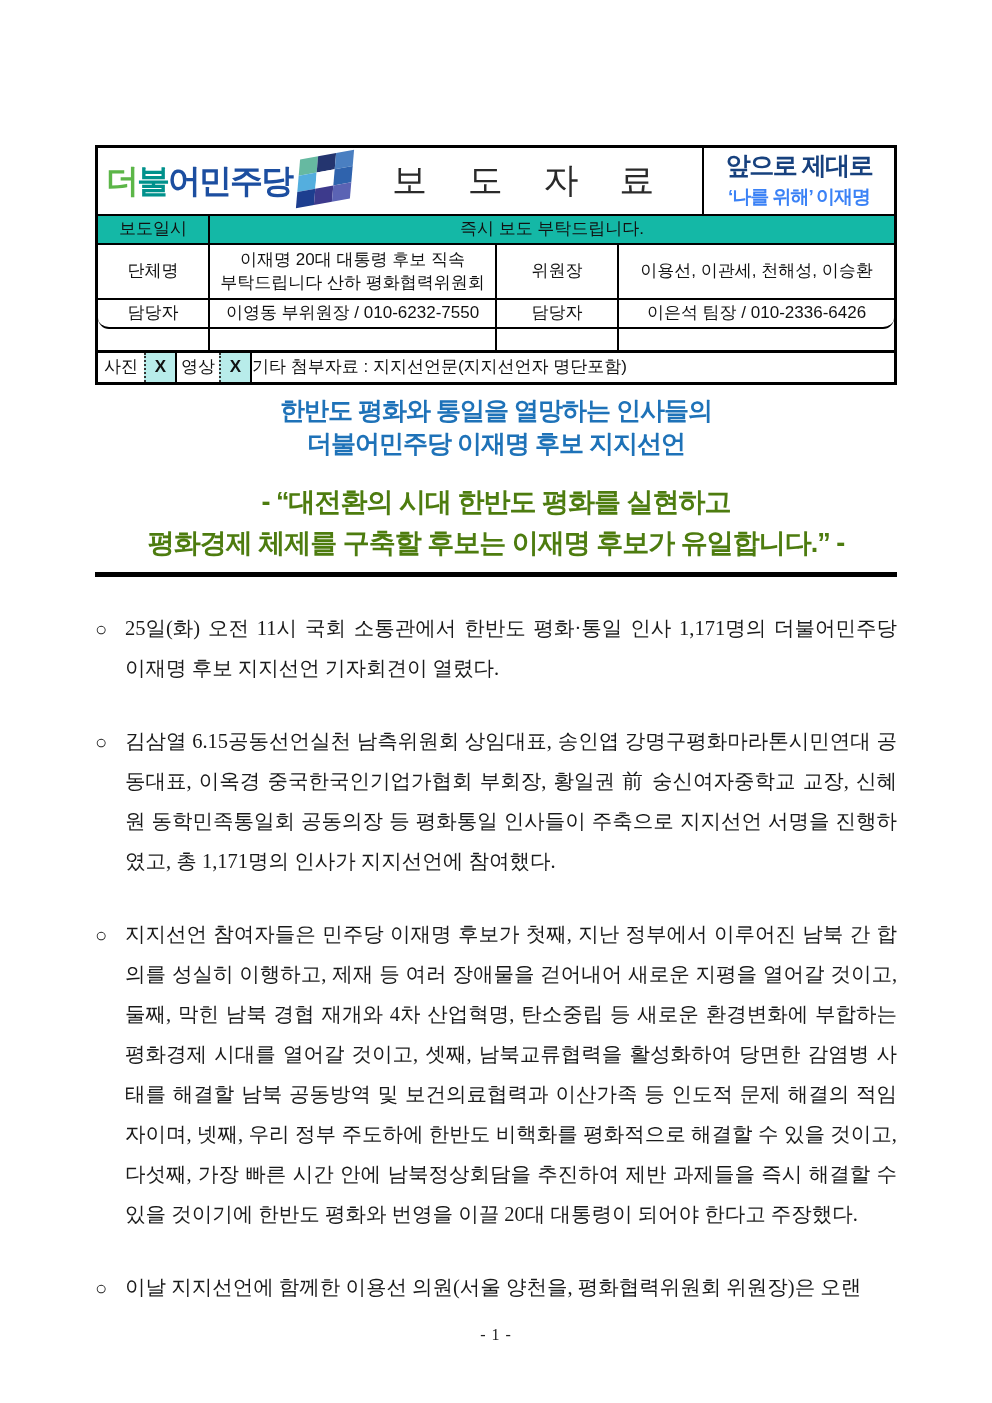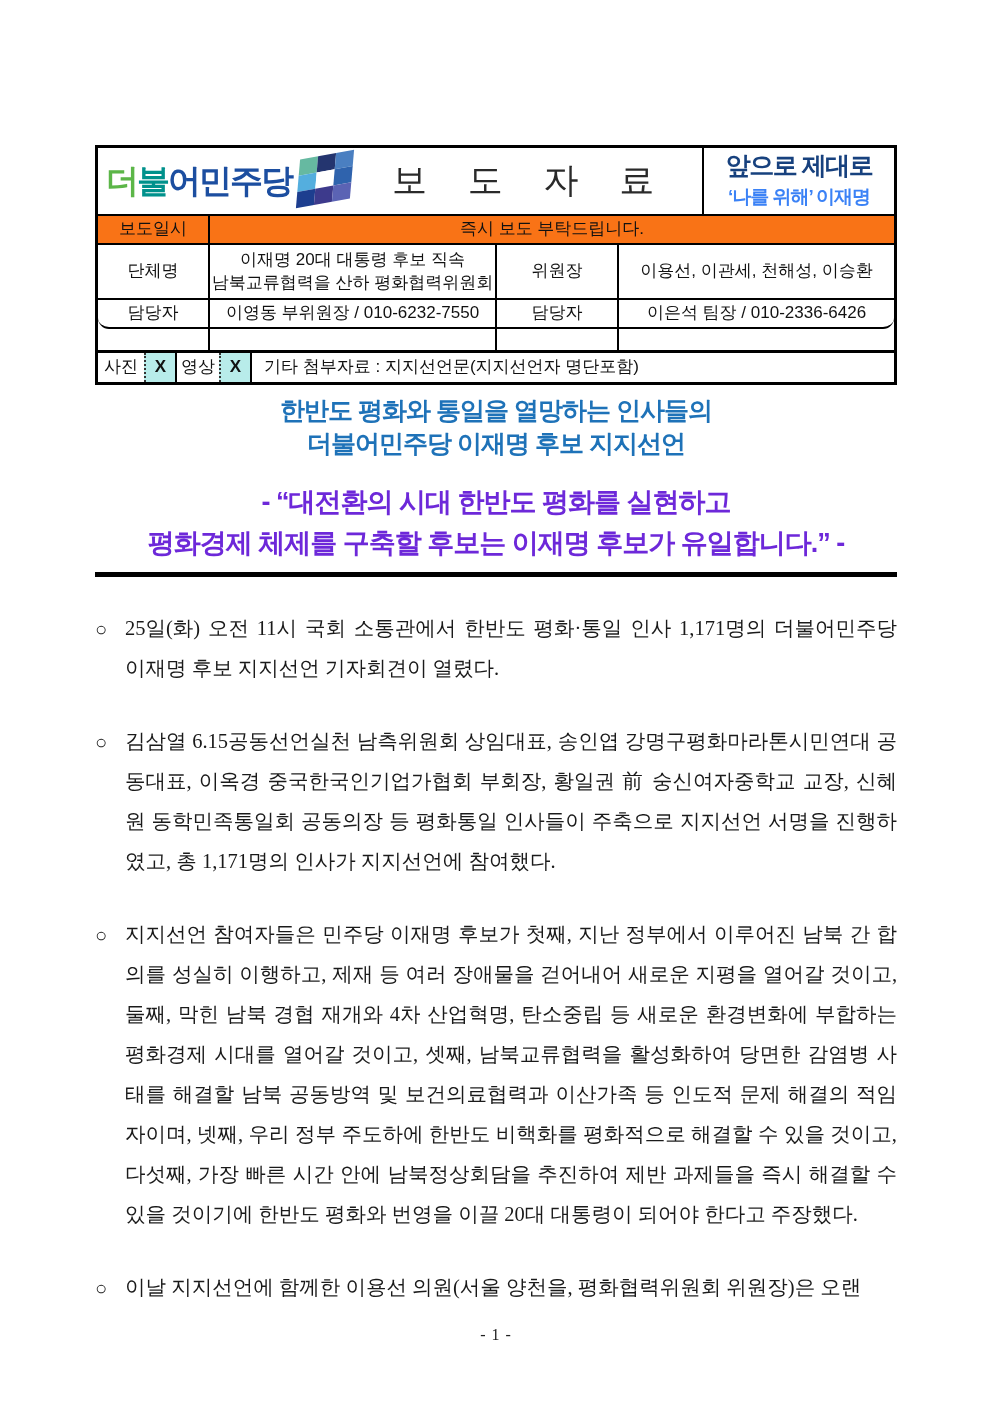--- a/index.html
+++ b/index.html
@@ -14,21 +14,21 @@
   .header-table { border:3px solid #000; }
   .row { display:flex; border-bottom:2px solid #000; }
   .row:last-child { border-bottom:none; }
   .row.thick-bottom { border-bottom:3px solid #000; }
   .cell {
     border-right:2px solid #000; display:flex; align-items:center;
     justify-content:center; text-align:center; font-size:17px; font-weight:500;
     color:#111; line-height:1.35;
   }
   .cell:last-child { border-right:none; }
-  .hl { background:#f97316; }
+  .hl { background:#14b8a6; }
 
   .row-logo { height:68px; }
   .cell-logo-left { flex:1 1 auto; justify-content:flex-start; padding-left:8px; }
   .party-logo { display:flex; align-items:center; gap:6px; }
   .party-name { font-size:33px; font-weight:800; letter-spacing:-2px; white-space:nowrap; }
   .pn-green { color:#5cb648; } .pn-teal { color:#00918c; } .pn-blue { color:#1c4ea0; }
   .flag { display:grid; grid-template-columns:repeat(3,1fr); grid-template-rows:repeat(3,1fr);
           width:54px; height:48px; transform:skewY(-10deg) skewX(-5deg); margin-top:-4px; }
   .f1{background:#66b9a1}.f2{background:#24356f}.f3{background:#4a7fc1}
   .f4{background:#54aede}.f5{background:#ffffff}.f6{background:#2f63ad}
@@ -49,26 +49,26 @@
   .c-val2  { width:287px; flex:0 0 287px; }
   .c-label2{ width:122px; flex:0 0 122px; }
   .c-val4  { flex:1; }
   .row-contact { height:29px;border-radius:11px; }
   .row-empty { height:24px; }
   .row-attach { height:29px; }
   .c-photo { width:46px; flex:0 0 46px; border-right:none; }
   .c-x { width:33px; flex:0 0 33px; background:#b8ecea; border-left:2px dotted #333;
          border-right:2px solid #000; font-weight:600; }
   .c-video { width:42px; flex:0 0 42px; border-right:none; }
-  .c-etc { flex:1; justify-content:flex-start; text-align:left; padding-left:12px; }
+  .c-etc { flex:1; justify-content:flex-start; text-align:left; padding-left:0; }
 
   
   .headline { margin-top:9px; text-align:center; color:#1e72b8; font-size:25px;
               font-weight:800; line-height:1.32; letter-spacing:-1px; }
-  .subheadline { margin-top:22px; text-align:center; color:#6d28d9; font-size:27px;
+  .subheadline { margin-top:22px; text-align:center; color:#4d7c0f; font-size:27px;
                  font-weight:800; line-height:1.5; letter-spacing:-1px; }
   .divider { margin-top:9px; border-top:5px solid #000; height:0; }
 
   
   .body-text { margin-top:32px; font-family:"Liberation Serif","DejaVu Serif",serif;
                font-size:20.5px; color:#1a1a1a; }
   .para { position:relative; padding-left:30px; text-align:justify;
           line-height:1.95; margin-bottom:33px; }
   .para .bullet { position:absolute; left:0; top:1px; font-size:20px; color:#1a1a1a; }
 
@@ -116,21 +116,21 @@
       <div class="row row-release">
         <div class="cell c-label hl">보도일시</div>
         <div class="cell c-wide hl">즉시 보도 부탁드립니다.</div>
       </div>
 
       <div class="row row-org">
         <div class="cell c-label">단체명</div>
         <div class="cell c-val2">
           <div>
             <div>이재명 20대 대통령 후보 직속</div>
-            <div>남북교류협력을 산하 평화협력위원회</div>
+            <div>부탁드립니다 산하 평화협력위원회</div>
           </div>
         </div>
         <div class="cell c-label2">위원장</div>
         <div class="cell c-val4">이용선, 이관세, 천해성, 이승환</div>
       </div>
 
       <div class="row row-contact">
         <div class="cell c-label">담당자</div>
         <div class="cell c-val2">이영동 부위원장 / 010-6232-7550</div>
         <div class="cell c-label2">담당자</div>

